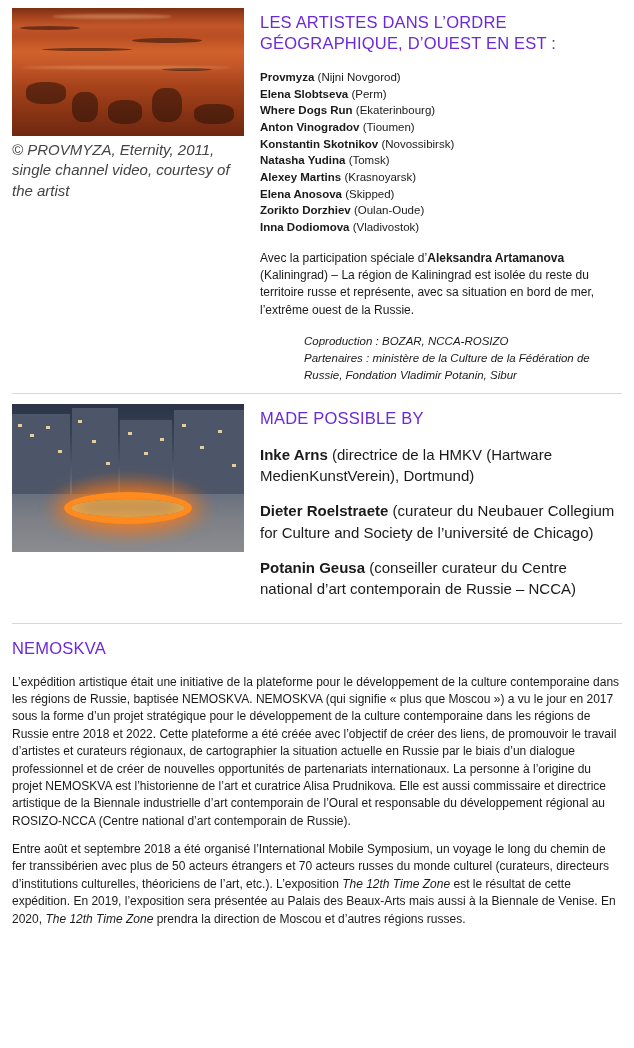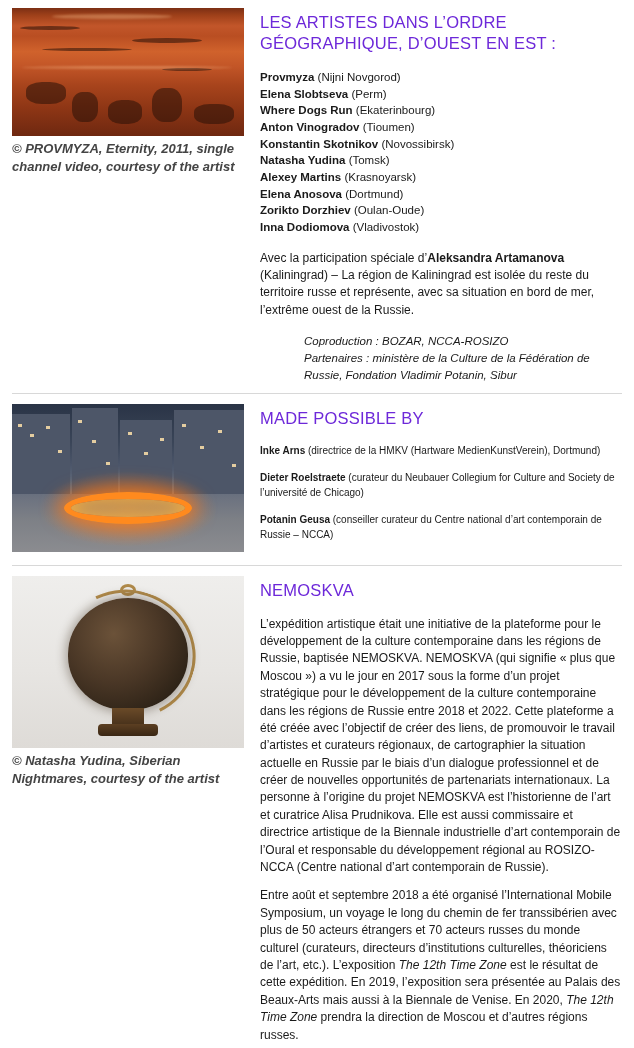--- a/index.html
+++ b/index.html
@@ -37,27 +37,26 @@
     padding-top: 4px;
   }
   .photo {
     width: 232px;
     display: block;
     border: 0;
     position: relative;
     overflow: hidden;
   }
   .caption {
-    font-size: 13px;
+    font-size: 15px;
     line-height: 1.35;
     color: #444;
     font-style: italic;
     margin-top: 4px;
     width: 232px;
-    font-weight: bold;
   }
 
   h2.head {
     color: #6d28d9;
     font-size: 16.5px;
     line-height: 1.3;
     font-weight: normal;
     letter-spacing: 0.2px;
     margin: 0 0 14px 0;
   }
@@ -83,21 +82,21 @@
   p.ital {
     font-style: italic;
     font-size: 11.5px;
     line-height: 1.45;
     margin: 0;
     color: #1a1a1a;
   }
   .credit-block { margin-top: 14px; margin-left: 44px; }
 
   .person {
-    font-size: 10px;
+    font-size: 15px;
     line-height: 1.45;
     margin: 0 0 13px 0;
     color: #1a1a1a;
   }
   .person b { font-weight: bold; }
 
   
   .photo1 {
     height: 128px;
     background:
@@ -216,21 +215,21 @@
       <h2 class="head upper">Les artistes dans l’ordre géographique, d’ouest en est :</h2>
 
       <div class="artist-list">
         <div class="artist-line"><b>Provmyza</b> <span>(Nijni Novgorod)</span></div>
         <div class="artist-line"><b>Elena Slobtseva</b> <span>(Perm)</span></div>
         <div class="artist-line"><b>Where Dogs Run</b> <span>(Ekaterinbourg)</span></div>
         <div class="artist-line"><b>Anton Vinogradov</b> <span>(Tioumen)</span></div>
         <div class="artist-line"><b>Konstantin Skotnikov</b> <span>(Novossibirsk)</span></div>
         <div class="artist-line"><b>Natasha Yudina</b> <span>(Tomsk)</span></div>
         <div class="artist-line"><b>Alexey Martins</b> <span>(Krasnoyarsk)</span></div>
-        <div class="artist-line"><b>Elena Anosova</b> <span>(Dortmund)</span></div>
+        <div class="artist-line"><b>Elena Anosova</b> <span>(Skipped)</span></div>
         <div class="artist-line"><b>Zorikto Dorzhiev</b> <span>(Oulan-Oude)</span></div>
         <div class="artist-line"><b>Inna Dodiomova</b> <span>(Vladivostok)</span></div>
       </div>
 
       <p class="body"><span>Avec la participation spéciale d’</span><b>Aleksandra Artamanova</b><span> (Kaliningrad) – La région de Kaliningrad est isolée du reste du territoire russe et représente, avec sa situation en bord de mer, l’extrême ouest de la Russie.</span></p>
 
       <div class="credit-block">
         <p class="ital">Coproduction : BOZAR, NCCA-ROSIZO</p>
         <p class="ital">Partenaires : ministère de la Culture de la Fédération de Russie, Fondation Vladimir Potanin, Sibur</p>
       </div>
@@ -268,30 +267,20 @@
       <h2 class="head upper">Made possible by</h2>
       <p class="person"><b>Inke Arns</b><span> (directrice de la HMKV (Hartware MedienKunstVerein), Dortmund)</span></p>
       <p class="person"><b>Dieter Roelstraete</b><span> (curateur du Neubauer Collegium for Culture and Society de l’université de Chicago)</span></p>
       <p class="person"><b>Potanin Geusa</b><span> (conseiller curateur du Centre national d’art contemporain de Russie – NCCA)</span></p>
     </div>
   </div>
 
   <div class="divider"></div>
 
   <div class="section">
-    <div class="col-left">
-      <div class="photo photo3">
-        <span class="meridian"></span>
-        <span class="knob"></span>
-        <span class="furball"></span>
-        <span class="stand"></span>
-        <span class="base"></span>
-      </div>
-      <div class="caption">© Natasha Yudina, Siberian Nightmares, courtesy of the artist</div>
-    </div>
     <div class="col-right">
       <h2 class="head">NEMOSKVA</h2>
       <p class="body">L’expédition artistique était une initiative de la plateforme pour le développement de la culture contemporaine dans les régions de Russie, baptisée NEMOSKVA. NEMOSKVA (qui signifie « plus que Moscou ») a vu le jour en 2017 sous la forme d’un projet stratégique pour le développement de la culture contemporaine dans les régions de Russie entre 2018 et 2022. Cette plateforme a été créée avec l’objectif de créer des liens, de promouvoir le travail d’artistes et curateurs régionaux, de cartographier la situation actuelle en Russie par le biais d’un dialogue professionnel et de créer de nouvelles opportunités de partenariats internationaux. La personne à l’origine du projet NEMOSKVA est l’historienne de l’art et curatrice Alisa Prudnikova. Elle est aussi commissaire et directrice artistique de la Biennale industrielle d’art contemporain de l’Oural et responsable du développement régional au ROSIZO-NCCA (Centre national d’art contemporain de Russie).</p>
       <p class="body"><span>Entre août et septembre 2018 a été organisé l’International Mobile Symposium, un voyage le long du chemin de fer transsibérien avec plus de 50 acteurs étrangers et 70 acteurs russes du monde culturel (curateurs, directeurs d’institutions culturelles, théoriciens de l’art, etc.). L’exposition </span><i>The 12th Time Zone</i><span> est le résultat de cette expédition. En 2019, l’exposition sera présentée au Palais des Beaux-Arts mais aussi à la Biennale de Venise. En 2020, </span><i>The 12th Time Zone</i><span> prendra la direction de Moscou et d’autres régions russes.</span></p>
 
     </div>
   </div>
 
 </div>
 

